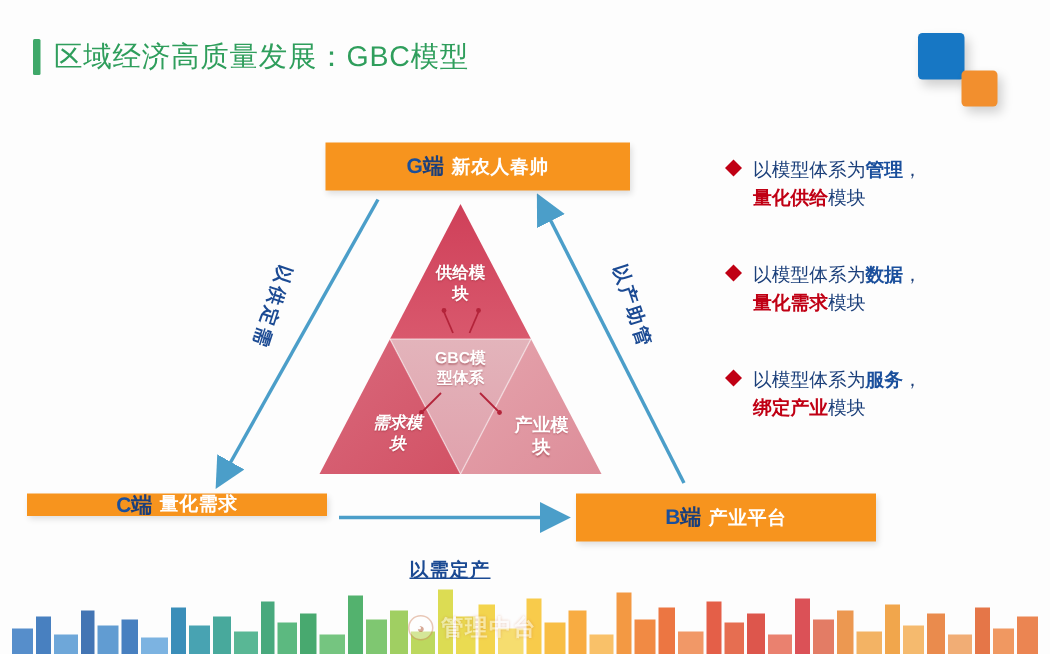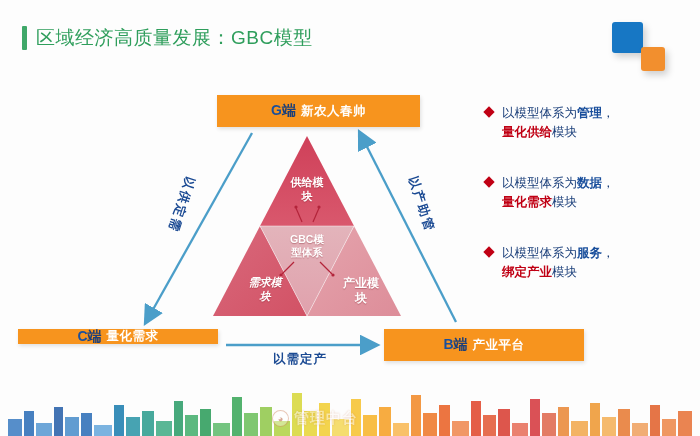--- a/index.html
+++ b/index.html
@@ -152,22 +152,23 @@
     transform-origin: center center;
   }
   #label-right {
     left: 392px;
     top: 196px;
     transform: rotate(72deg);
     transform-origin: center center;
   }
   #label-bottom {
     left: 273px;
-    top: 351px;
+    top: 372px;
     letter-spacing: 1px;
+    text-decoration: underline;
   }
 
   
   #bullets {
     position: absolute;
     left: 485px;
     top: 104px;
     width: 205px;
   }
   .bullet-row {

